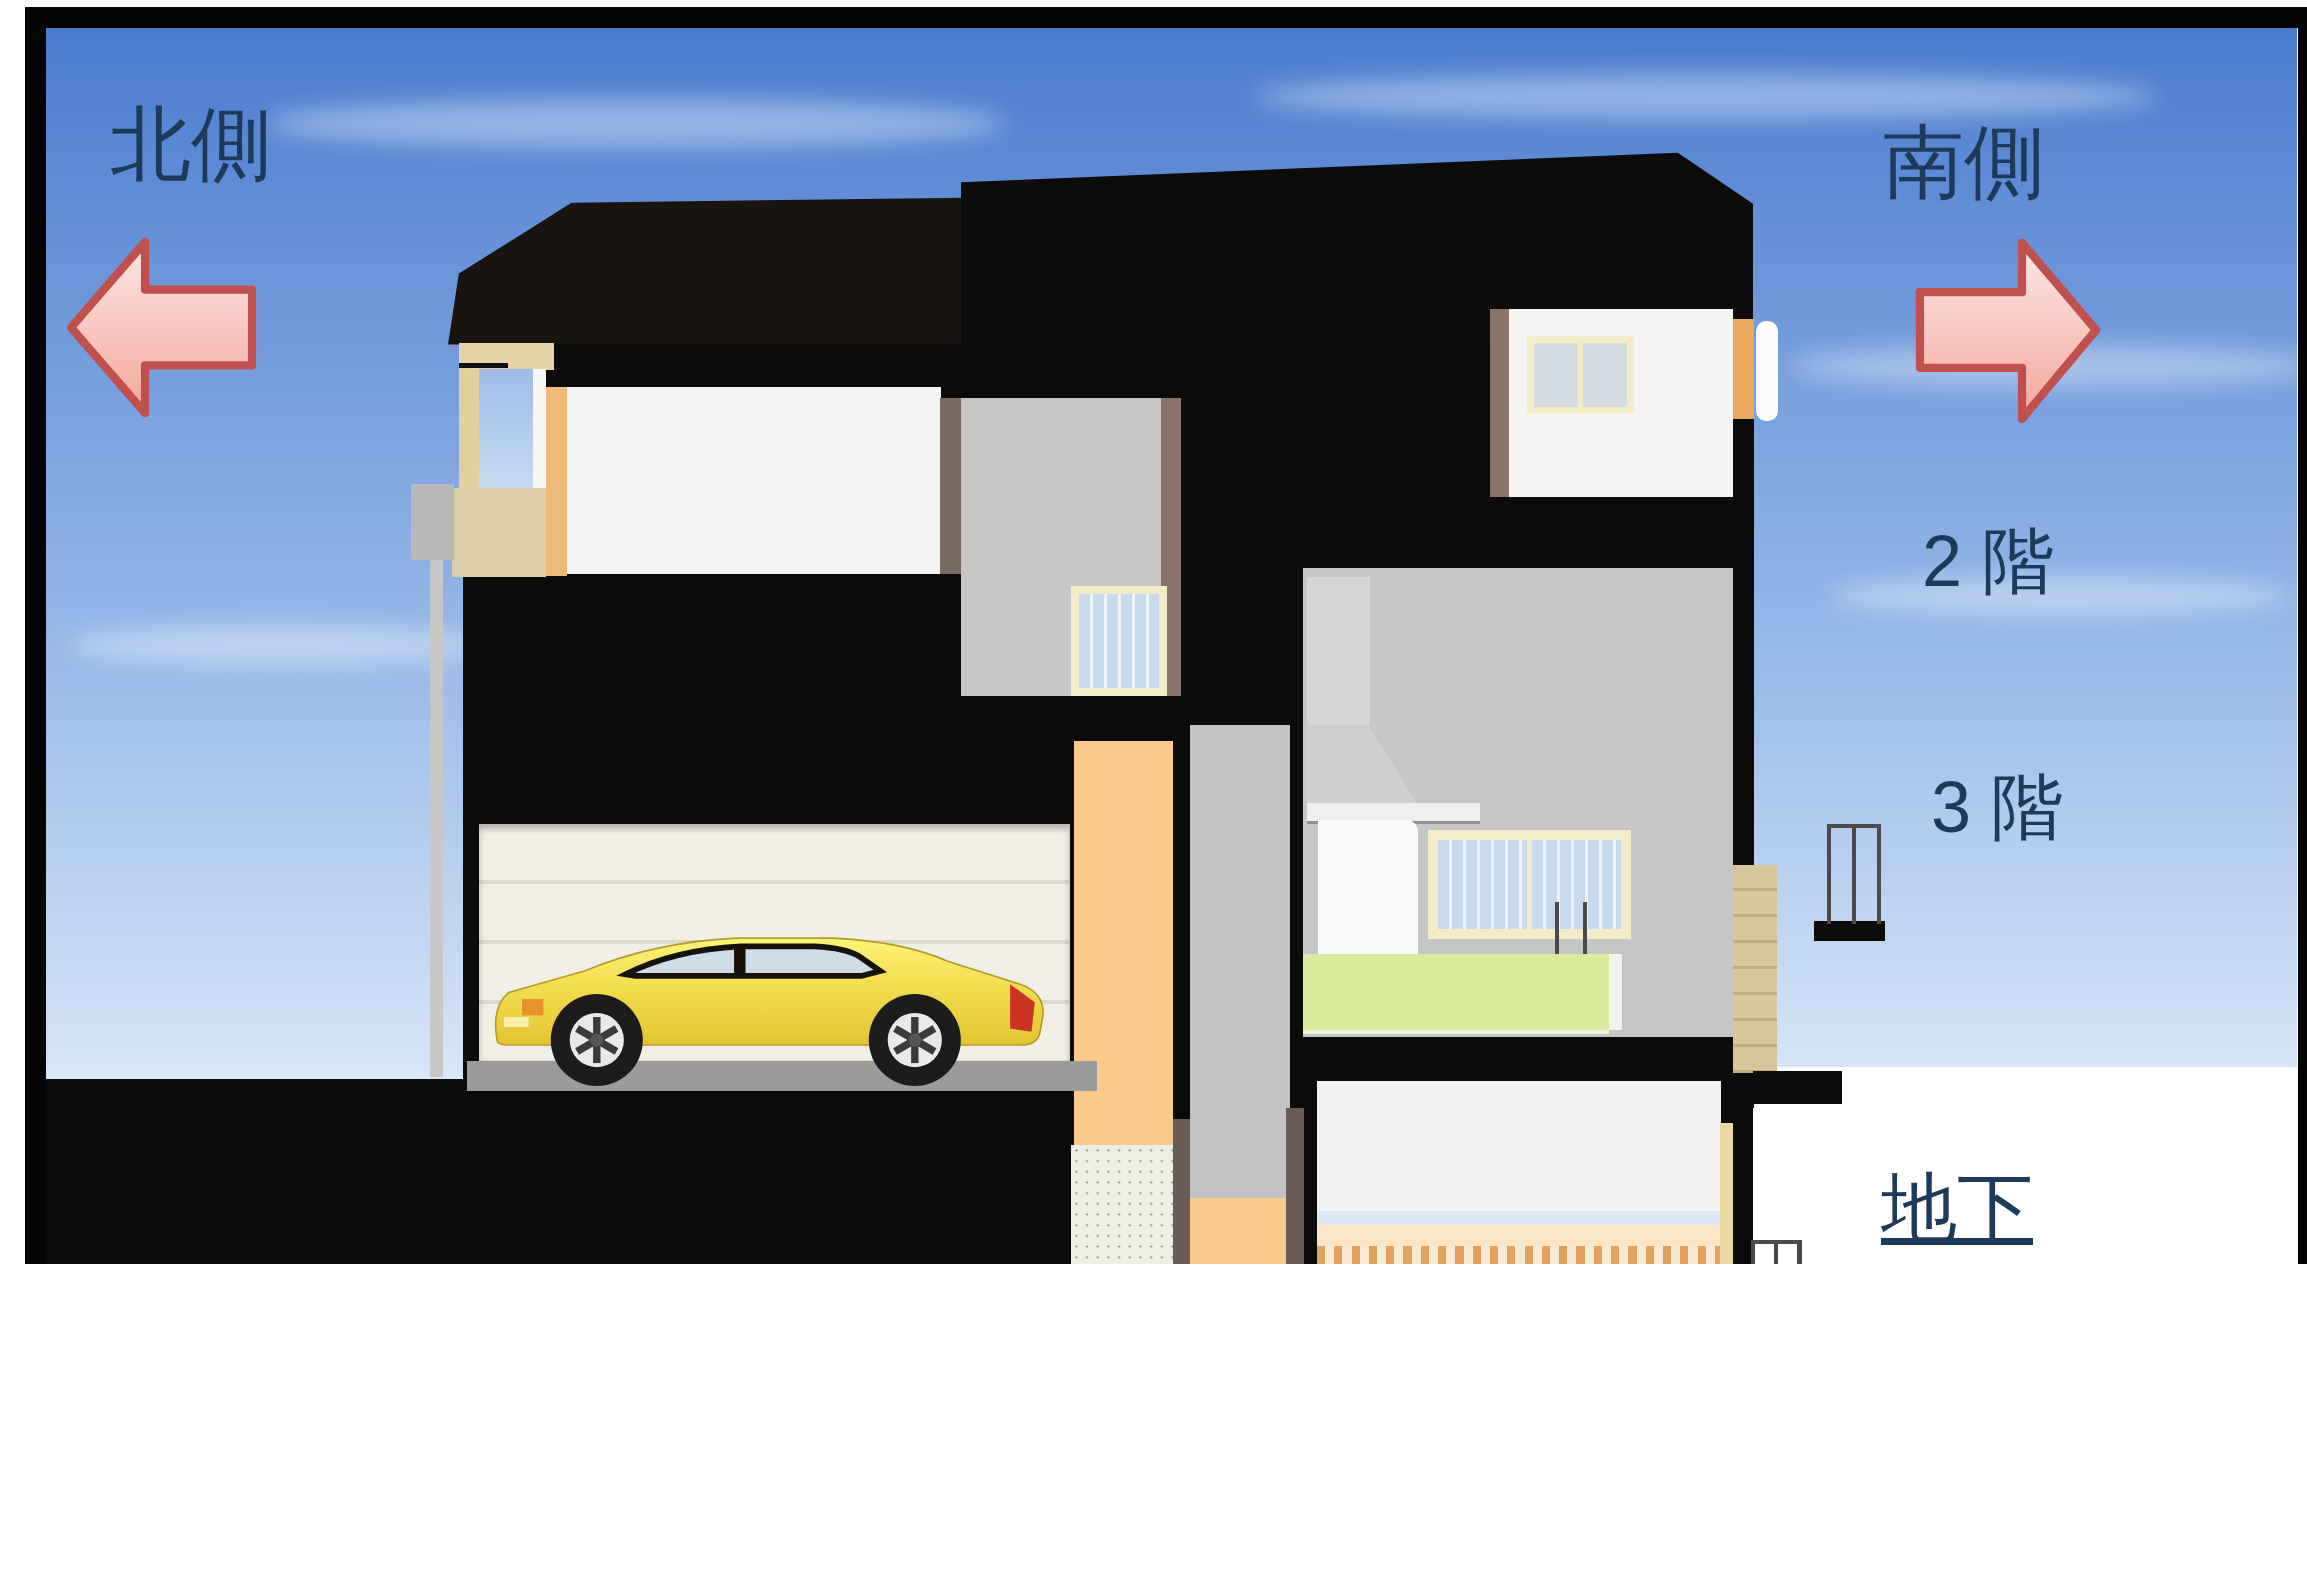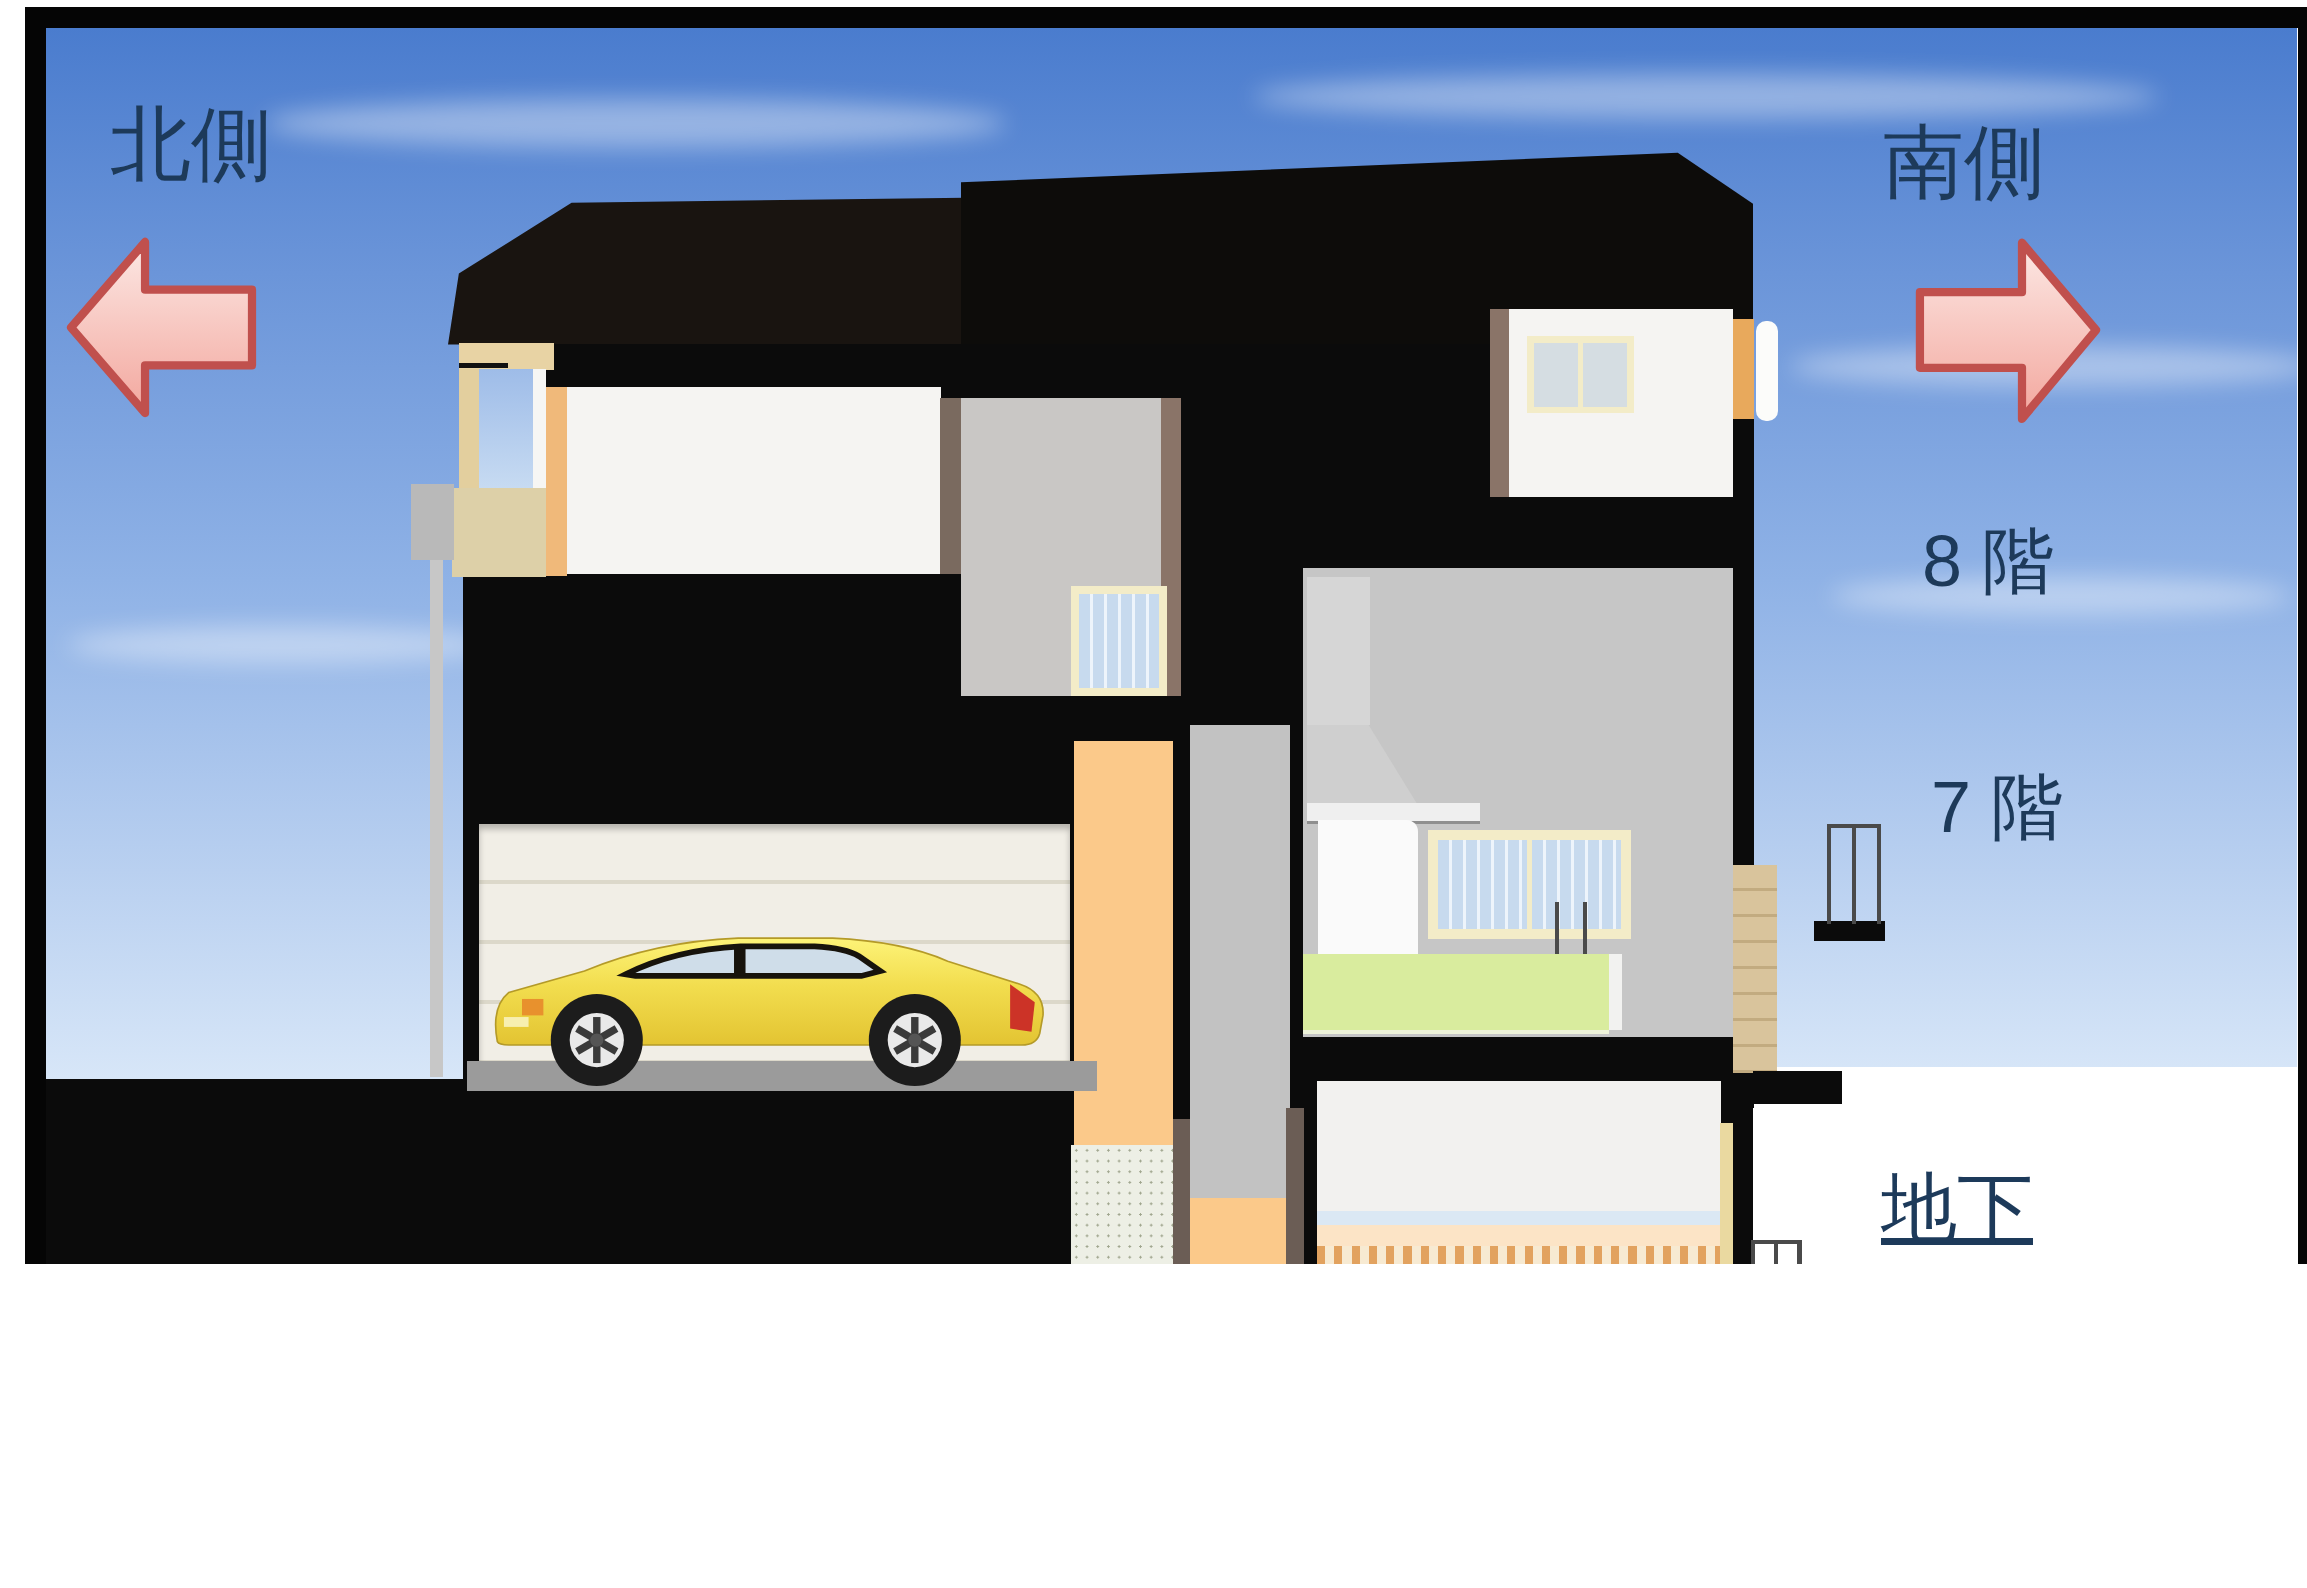--- a/index.html
+++ b/index.html
@@ -189,19 +189,19 @@
         <linearGradient id="ag2" x1="0" y1="0" x2="0" y2="1">
       <stop offset="0" stop-color="#fce8e4"></stop>
           <stop offset="1" stop-color="#f3a79e"></stop>
         </linearGradient>
       </defs>
     <polygon points="220,114 130,8 130,68 6,68 6,160 130,160 130,222" fill="url(#ag2)" stroke="#c0504d" stroke-width="10" stroke-linejoin="round"></polygon>
   </svg>
 
   <div class="lbl" style="left:92px;top:104px;font-size:81px;">北側</div>
   <div class="lbl" style="left:1865px;top:122px;font-size:81px;">南側</div>
-  <div class="lbl" style="left:1904px;top:525px;font-size:72px;">8 階</div>
-  <div class="lbl" style="left:1913px;top:771px;font-size:72px;">7 階</div>
+  <div class="lbl" style="left:1904px;top:525px;font-size:72px;">2 階</div>
+  <div class="lbl" style="left:1913px;top:771px;font-size:72px;">3 階</div>
   <div class="lbl" style="left:1863px;top:1170px;font-size:76px;text-decoration:underline;">地下</div>
 
   <div id="frame" class="abs"></div>
 </div>
 
 
 </body></html>

